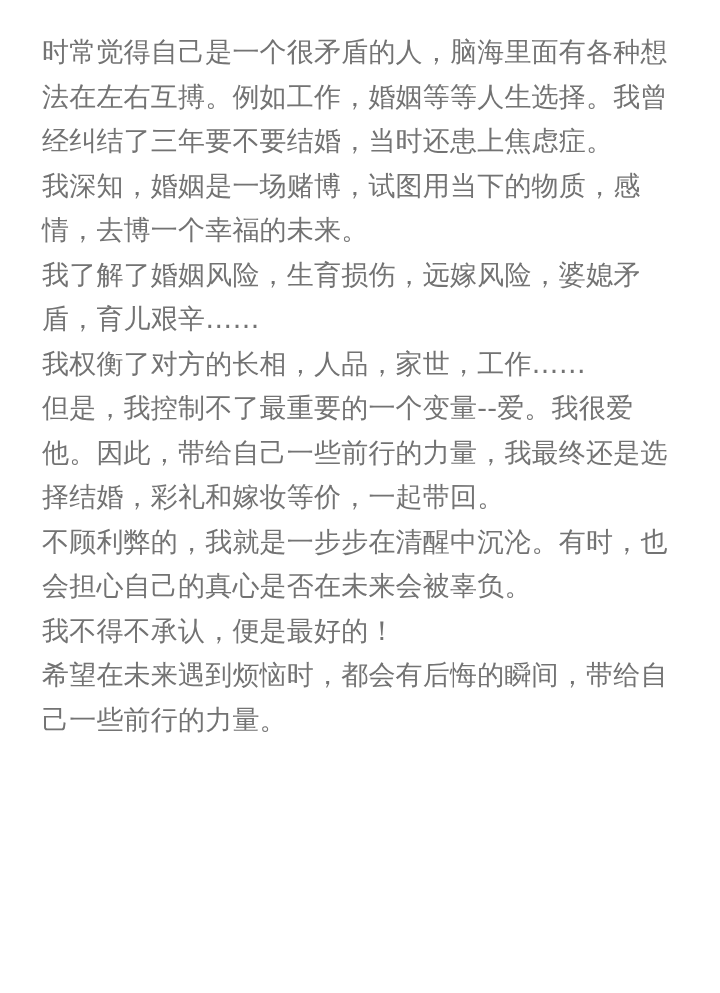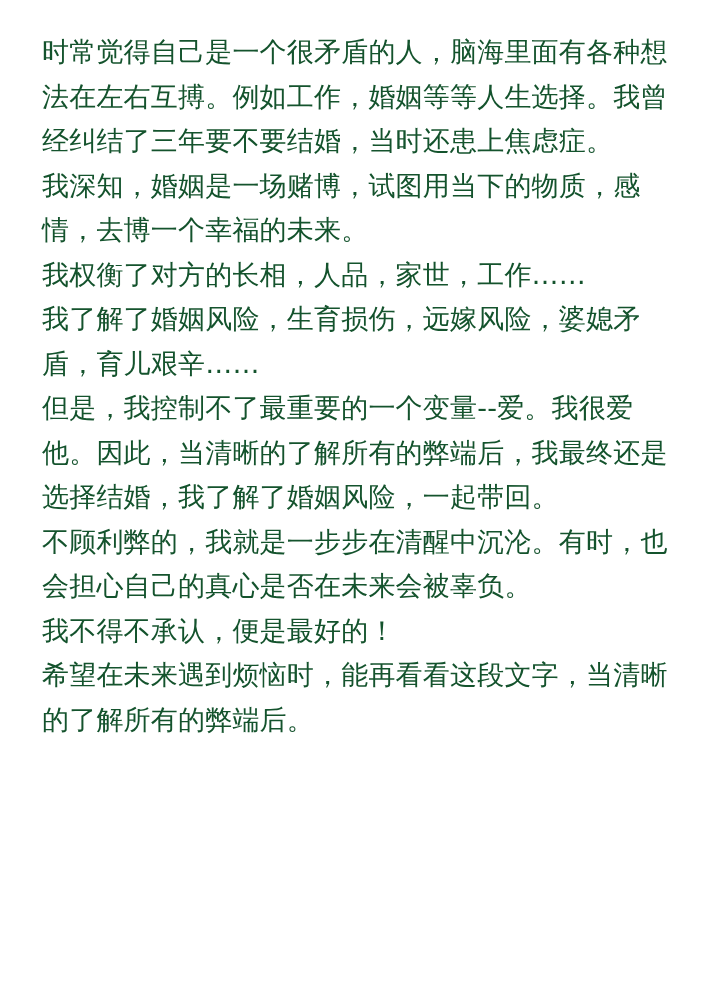--- a/index.html
+++ b/index.html
@@ -15,39 +15,39 @@
   }
   .page {
     position: relative;
     width: 720px;
     height: 993px;
     background: #ffffff;
     box-sizing: border-box;
     padding: 30px 40px 0 42px;
   }
   .text-body {
-    color: #14532d;
+    color: #737373;
     font-size: 27px;
     line-height: 44.5px;
     letter-spacing: 0.2px;
     text-align: left;
   }
   .para {
     margin: 0;
     text-indent: 0;
     word-break: break-all;
   }
 </style>
 </head>
 <body>
 
 <div class="page">
   <div class="text-body">
     <p class="para">时常觉得自己是一个很矛盾的人，脑海里面有各种想法在左右互搏。例如工作，婚姻等等人生选择。我曾经纠结了三年要不要结婚，当时还患上焦虑症。</p>
     <p class="para">我深知，婚姻是一场赌博，试图用当下的物质，感情，去博一个幸福的未来。</p>
+    <p class="para">我了解了婚姻风险，生育损伤，远嫁风险，婆媳矛盾，育儿艰辛……</p>
     <p class="para">我权衡了对方的长相，人品，家世，工作……</p>
-    <p class="para">我了解了婚姻风险，生育损伤，远嫁风险，婆媳矛盾，育儿艰辛……</p>
-    <p class="para">但是，我控制不了最重要的一个变量--爱。我很爱他。因此，当清晰的了解所有的弊端后，我最终还是选择结婚，我了解了婚姻风险，一起带回。</p>
+    <p class="para">但是，我控制不了最重要的一个变量--爱。我很爱他。因此，带给自己一些前行的力量，我最终还是选择结婚，彩礼和嫁妆等价，一起带回。</p>
     <p class="para">不顾利弊的，我就是一步步在清醒中沉沦。有时，也会担心自己的真心是否在未来会被辜负。</p>
     <p class="para">我不得不承认，便是最好的！</p>
-    <p class="para">希望在未来遇到烦恼时，能再看看这段文字，当清晰的了解所有的弊端后。</p>
+    <p class="para">希望在未来遇到烦恼时，都会有后悔的瞬间，带给自己一些前行的力量。</p>
   </div>
 </div>
 
 </body></html>

